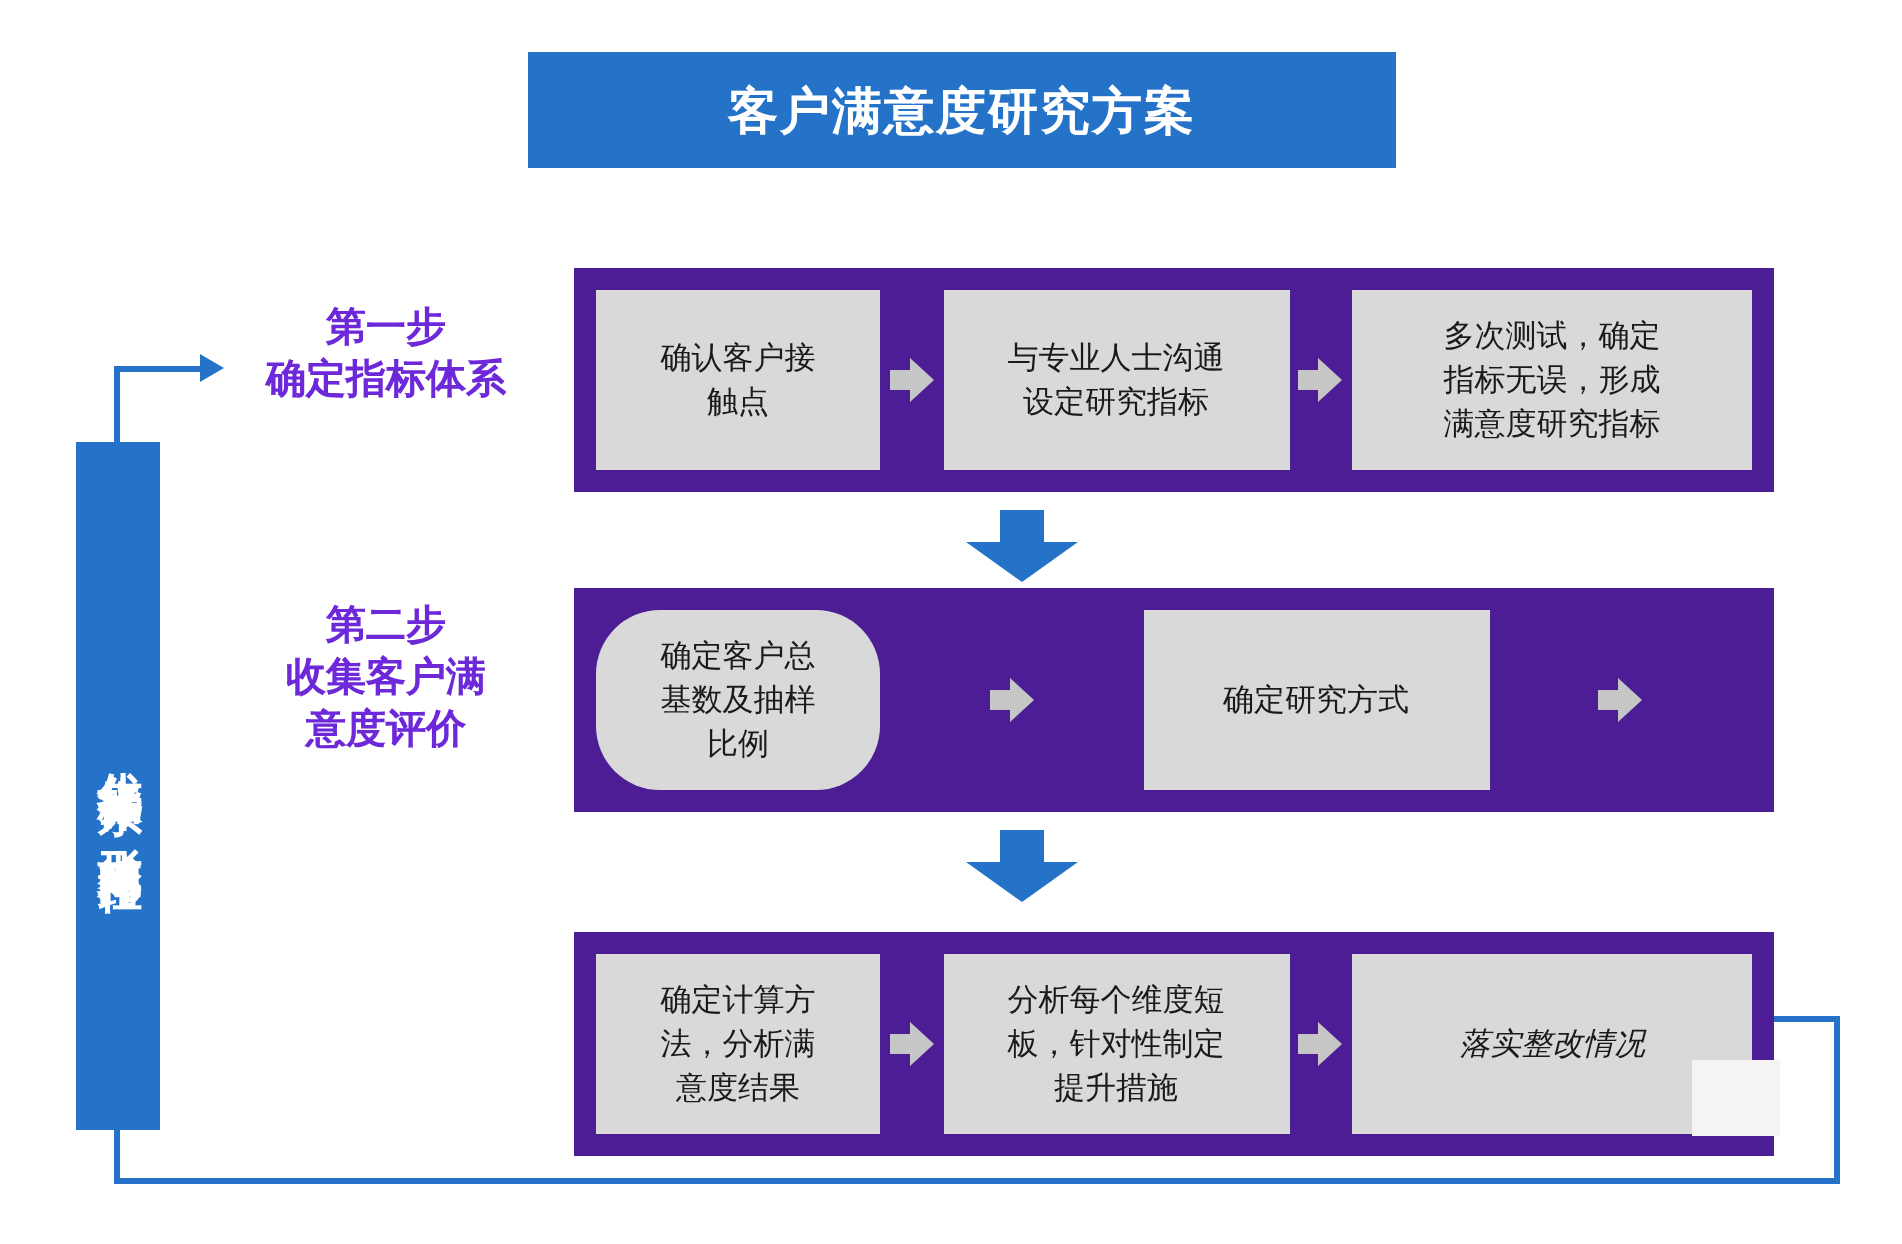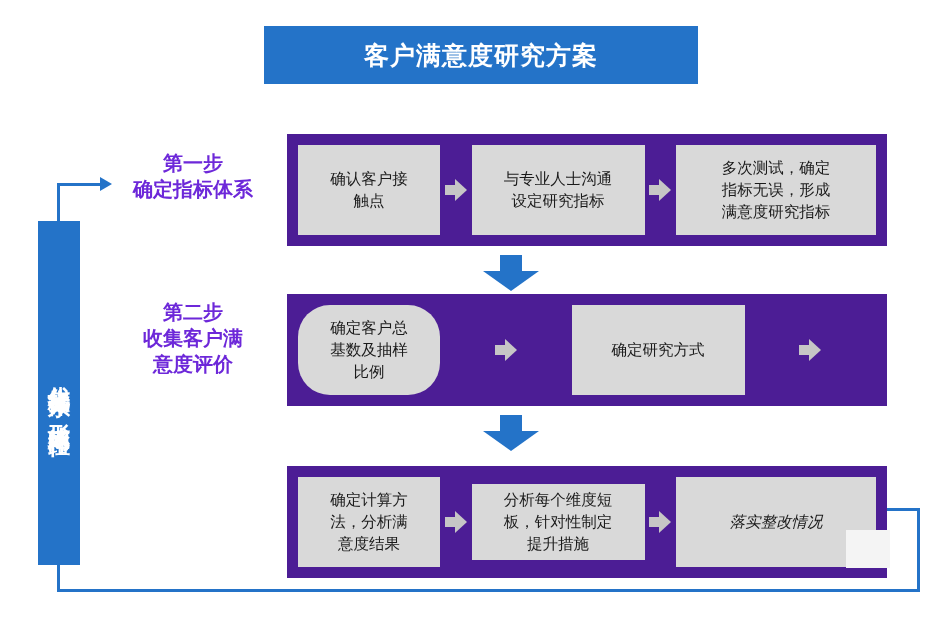--- a/index.html
+++ b/index.html
@@ -116,21 +116,21 @@
   
   .row-1 .c0 { width: 142px; height: 90px; }
   .row-1 .c1 { width: 173px; height: 90px; }
   .row-1 .c2 { width: 200px; height: 90px; }
 
   .row-2 .c0 { width: 142px; height: 90px; border-radius: 32px; }
   .row-2 .c1 { width: 173px; height: 90px; }
   .row-2 .c2 { width: 200px; height: 90px; }
 
   .row-3 .c0 { width: 142px; height: 90px; }
-  .row-3 .c1 { width: 173px; height: 76px; }
+  .row-3 .c1 { width: 173px; height: 90px; }
   .row-3 .c2 { width: 200px; height: 90px; font-style: italic; }
 
   
   .gap {
     flex: 1 1 auto;
     display: flex;
     align-items: center;
     justify-content: center;
   }
   .garrow {

